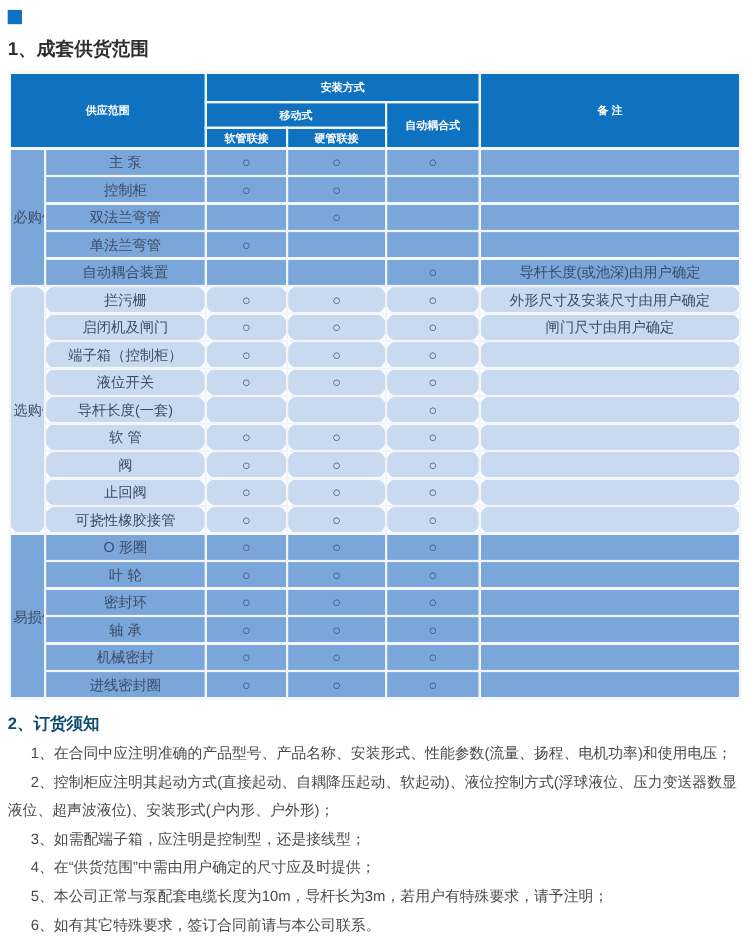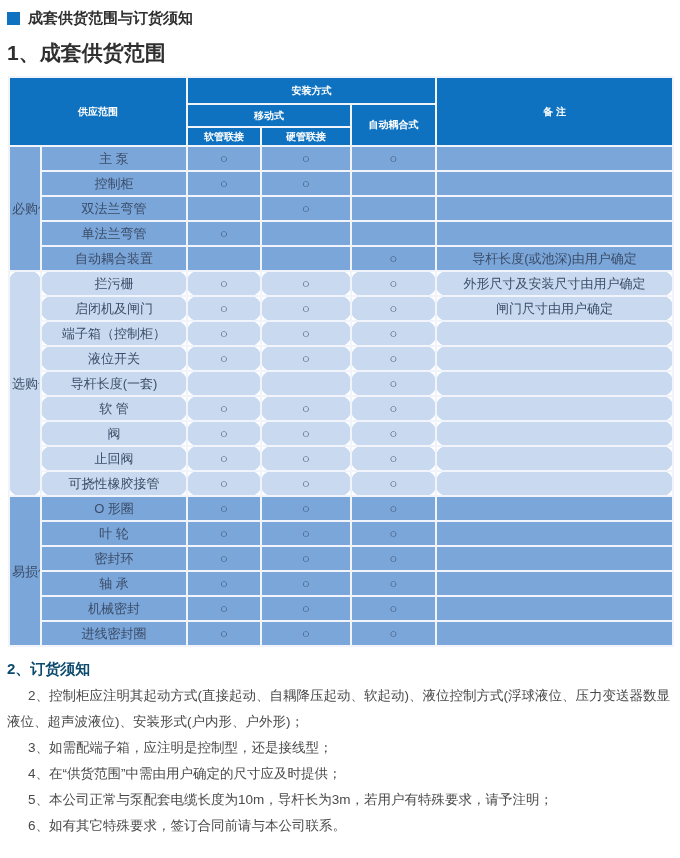--- a/index.html
+++ b/index.html
@@ -17,21 +17,21 @@
     display: flex; align-items: center; gap: 8px;
     padding: 9px 0 0 7px;
   }
   .doc-title .bullet {
     width: 13px; height: 13px; background: #0e72c0; display: inline-block;
   }
   .doc-title .title-text { font-size: 15px; font-weight: bold; color: #2f2f2f; }
 
   .section-heading {
     margin: 11px 0 9px 7px;
-    font-size: 21px; font-weight: bold; color: #2f2f2f;
+    font-size: 17px; font-weight: bold; color: #2f2f2f;
   }
 
   
   table.supply {
     margin-left: 8px;
     border-collapse: collapse;
     table-layout: fixed;
     width: 664px;
   }
   table.supply th, table.supply td {
@@ -84,21 +84,20 @@
     text-indent: 1.55em;
   }
 </style>
 </head>
 <body>
 
 <div class="page">
 
   <div class="doc-title">
     <span class="bullet"></span>
-    <span class="title-text">成套供货范围与订货须知</span>
   </div>
 
   <div class="section-heading">1、成套供货范围</div>
 
   <table class="supply">
     <colgroup>
       <col style="width:32px">
         <col style="width:146px">
         <col style="width:74px">
       <col style="width:90px">
@@ -270,20 +269,21 @@
         <td class="mark">○</td>
         <td class="mark">○</td>
         <td class="remark"></td>
       </tr>
     </tbody>
   </table>
 
   <div class="notes-heading">2、订货须知</div>
 
   <div class="notes">
+    <p>1、在合同中应注明准确的产品型号、产品名称、安装形式、性能参数(流量、扬程、电机功率)和使用电压；</p>
     <p>2、控制柜应注明其起动方式(直接起动、自耦降压起动、软起动)、液位控制方式(浮球液位、压力变送器数显液位、超声波液位)、安装形式(户内形、户外形)；</p>
     <p>3、如需配端子箱，应注明是控制型，还是接线型；</p>
     <p>4、在“供货范围”中需由用户确定的尺寸应及时提供；</p>
     <p>5、本公司正常与泵配套电缆长度为10m，导杆长为3m，若用户有特殊要求，请予注明；</p>
     <p>6、如有其它特殊要求，签订合同前请与本公司联系。</p>
   </div>
 
 </div>
 
 </body></html>

